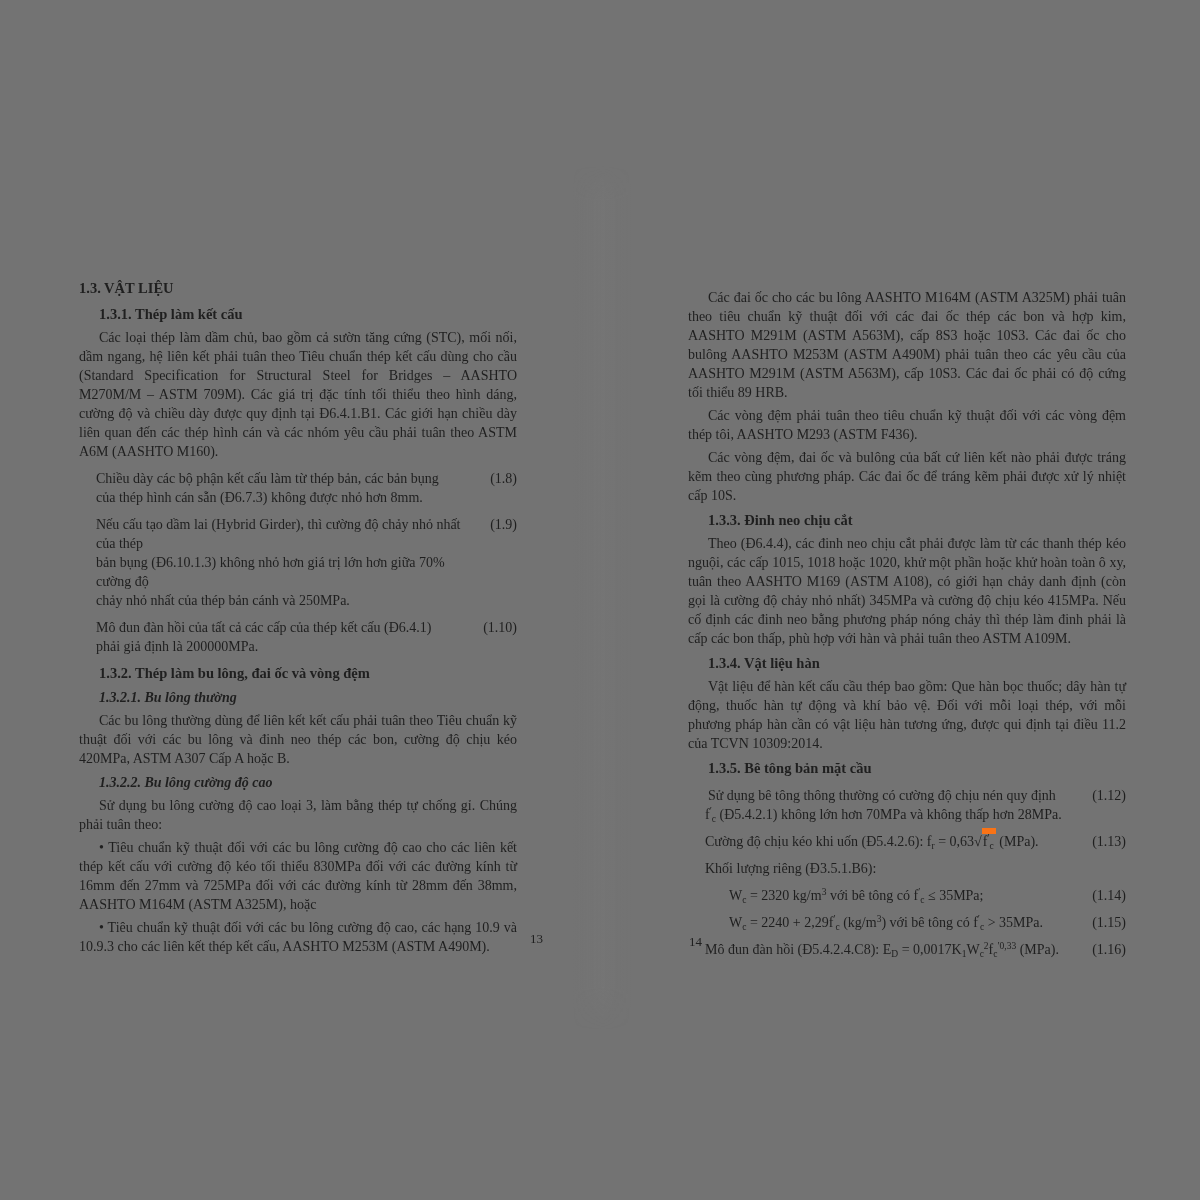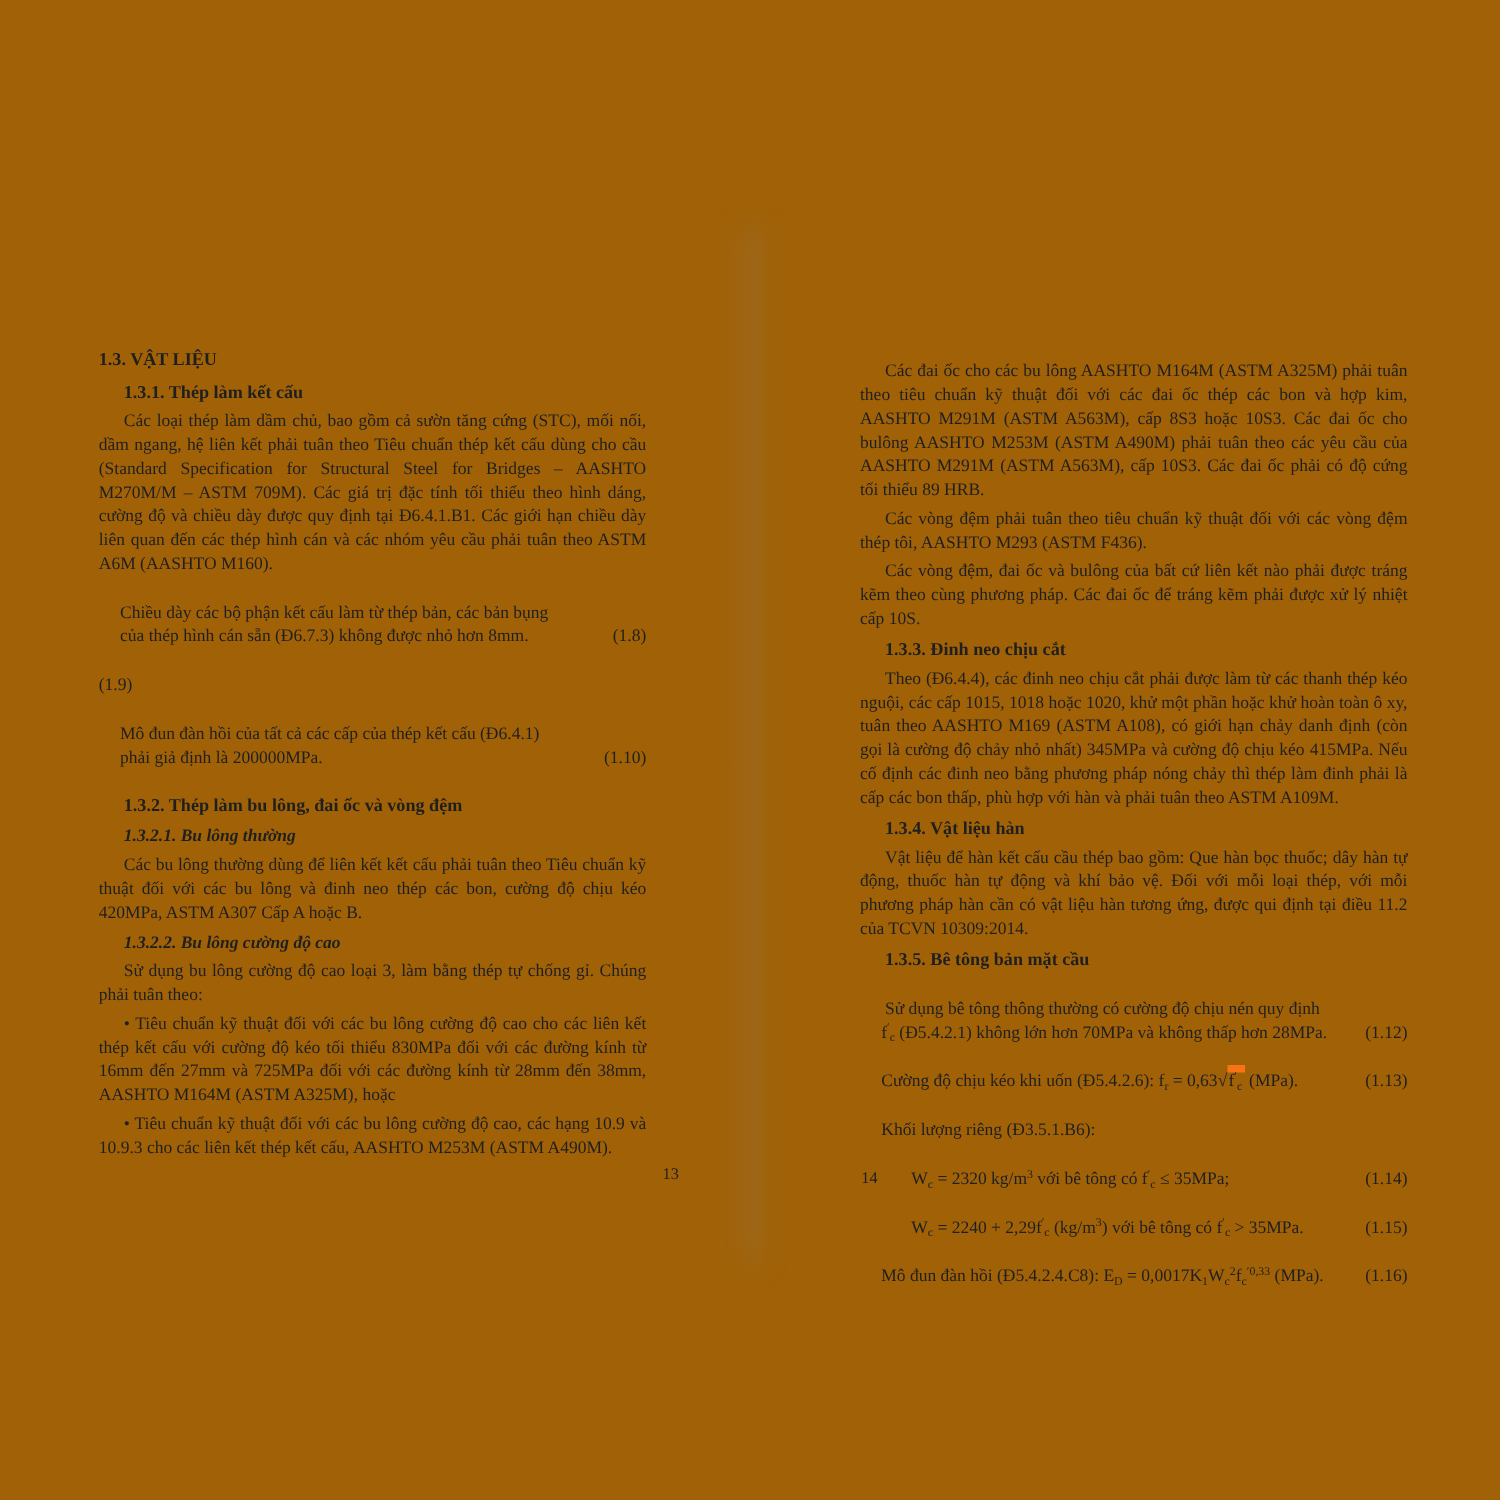--- a/index.html
+++ b/index.html
@@ -8,21 +8,21 @@
     width: 1200px;
     height: 1200px;
     background: #ffffff;
     font-family: "Liberation Serif", "DejaVu Serif", serif;
     color: #1f1f1f;
     overflow: hidden;
   }
   .book-spread {
     position: absolute;
     inset: 0;
-    background: #a16207;
+    background: #737373;
   }
   .spine-shadow {
     position: absolute;
     left: 572px;
     top: 166px;
     width: 60px;
     height: 864px;
     background: linear-gradient(to right,
       rgba(130,130,130,0) 0%,
       rgba(130,130,130,0.07) 35%,
@@ -59,23 +59,22 @@
     padding-left: 20px;
   }
   p.body {
     margin: 4px 0;
     text-align: justify;
     text-indent: 20px;
   }
   .eq-row {
     display: flex;
     justify-content: space-between;
-    align-items: flex-end;
     gap: 8px;
-    margin: 20px 0;
+    margin: 8px 0;
   }
   .eq-text { margin-left: 17px; }
   .eq-text.deep { margin-left: 41px; }
   .eq-text.p-indent { text-indent: 3px; }
   .eq-num { white-space: nowrap; }
   .plain-line { margin: 4px 0; padding-left: 17px; }
 
   sup, sub {
     font-size: 9.5px;
     line-height: 0;
@@ -108,20 +107,21 @@
     <div class="h1">1.3. VẬT LIỆU</div>
     <div class="h2">1.3.1. Thép làm kết cấu</div>
     <p class="body">Các loại thép làm dầm chủ, bao gồm cả sườn tăng cứng (STC), mối nối, dầm ngang, hệ liên kết phải tuân theo Tiêu chuẩn thép kết cấu dùng cho cầu (Standard Specification for Structural Steel for Bridges – AASHTO M270M/M – ASTM 709M). Các giá trị đặc tính tối thiểu theo hình dáng, cường độ và chiều dày được quy định tại Đ6.4.1.B1. Các giới hạn chiều dày liên quan đến các thép hình cán và các nhóm yêu cầu phải tuân theo ASTM A6M (AASHTO M160).</p>
 
     <div class="eq-row">
       <div class="eq-text">Chiều dày các bộ phận kết cấu làm từ thép bản, các bản bụng<br>của thép hình cán sẵn (Đ6.7.3) không được nhỏ hơn 8mm.</div>
       <div class="eq-num">(1.8)</div>
     </div>
 
     <div class="eq-row">
+      <div class="eq-text">Nếu cấu tạo dầm lai (Hybrid Girder), thì cường độ chảy nhỏ nhất của thép<br>bản bụng (Đ6.10.1.3) không nhỏ hơn giá trị lớn hơn giữa 70% cường độ<br>chảy nhỏ nhất của thép bản cánh và 250MPa.</div>
       <div class="eq-num">(1.9)</div>
     </div>
 
     <div class="eq-row">
       <div class="eq-text">Mô đun đàn hồi của tất cả các cấp của thép kết cấu (Đ6.4.1)<br>phải giả định là 200000MPa.</div>
       <div class="eq-num">(1.10)</div>
     </div>
 
 
     <div class="h2">1.3.2. Thép làm bu lông, đai ốc và vòng đệm</div>

